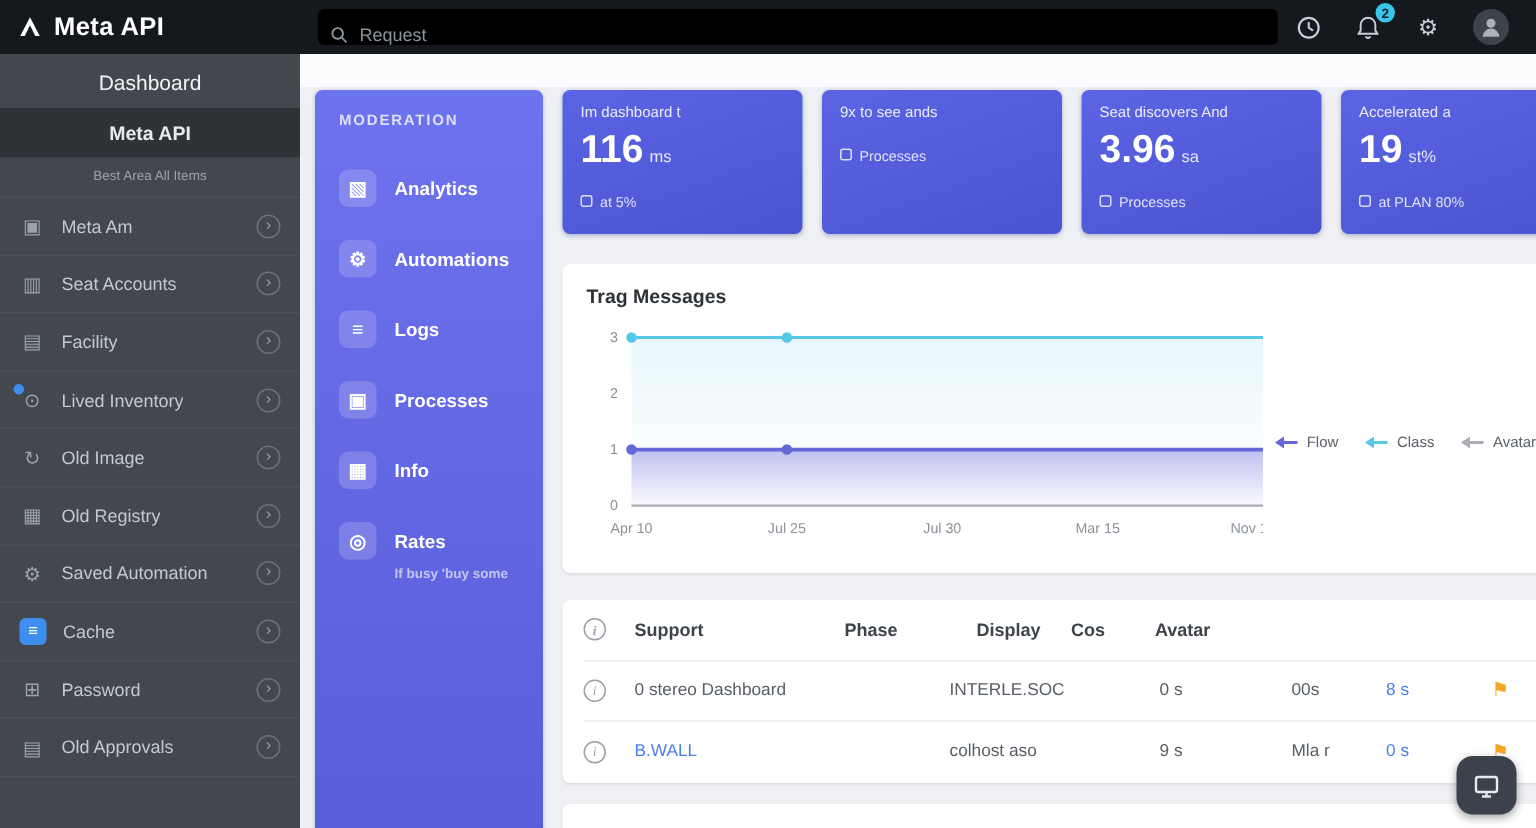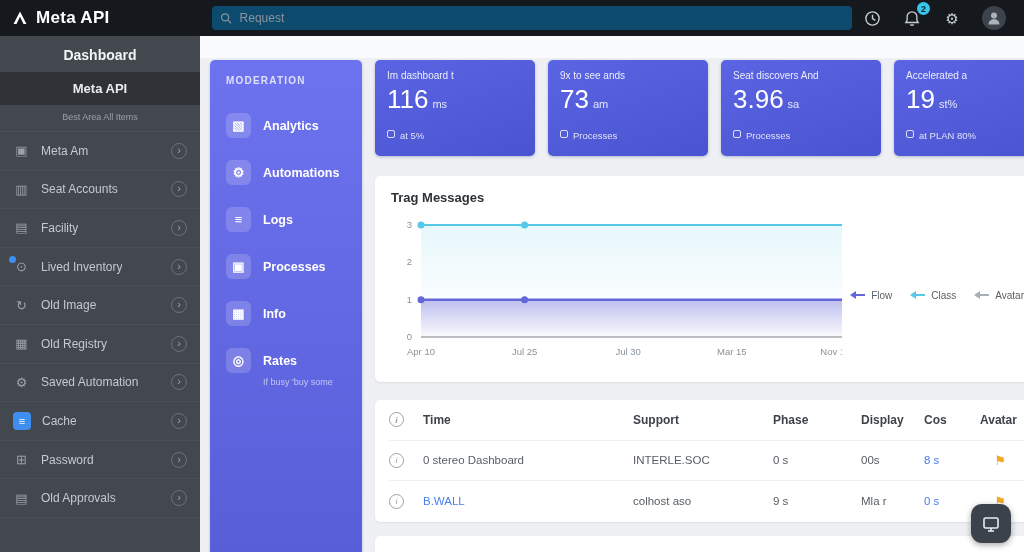--- a/index.html
+++ b/index.html
@@ -1,57 +1,57 @@
 <!DOCTYPE html>
 <html><head>
 <meta charset="utf-8">
 <style>
   *{margin:0;padding:0;box-sizing:border-box}
   html,body{width:1024px;height:552px;overflow:hidden;font-family:"Liberation Sans",sans-serif;background:#eef0f3}
 
   
   .topbar{position:absolute;top:0;left:0;width:1024px;height:36px;background:#15181d;display:flex;align-items:center;z-index:20}
   .logo{width:200px;display:flex;align-items:center;gap:8px;padding-left:12px;color:#fff;font-size:17px;font-weight:bold;letter-spacing:.3px}
-  .searchbox{width:640px;margin-left:12px;height:24px;background:#0c4a6e;border-radius:4px;display:flex;align-items:center;padding:0 8px;gap:7px}
+  .searchbox{width:640px;margin-left:12px;height:24px;background:#000000;border-radius:4px;display:flex;align-items:flex-end;padding:0 8px;gap:7px}
   .searchbox input{background:transparent;border:none;outline:none;color:#b7bec7;font-size:12px;width:100%}
   .searchbox input::placeholder{color:#8b939d}
   .topbar-right{margin-left:auto;display:flex;align-items:center;gap:20px;padding-right:18px}
   .icon-btn{position:relative;display:flex;align-items:center;justify-content:center;width:20px;height:20px;color:#c7cdd5;cursor:pointer}
   .badge{position:absolute;top:-6px;right:-8px;background:#38c6ec;color:#07242d;font-size:9px;min-width:13px;height:13px;padding:0 2px;border-radius:7px;display:flex;align-items:center;justify-content:center;font-weight:bold}
   .avatar{width:24px;height:24px;border-radius:50%;background:#3c434b;display:flex;align-items:center;justify-content:center;overflow:hidden}
   .gear-glyph{font-size:15px;line-height:1;color:#c7cdd5}
 
   
   .sidebar{position:absolute;top:36px;left:0;width:200px;height:516px;background:#43484f;color:#c8cdd4}
-  .sb-header{text-align:center;font-weight:bold;color:#f2f4f6;font-size:14px;padding:11px 0 9px}
+  .sb-header{text-align:center;font-weight:normal;color:#f2f4f6;font-size:14px;padding:11px 0 9px}
   .sb-selected{background:#2f3338;color:#e9ebee;font-size:13px;font-weight:bold;text-align:center;padding:9px 0;cursor:pointer}
   .sb-caption{font-size:9px;color:#9aa1aa;text-align:center;padding:7px 0 9px;border-bottom:1px solid #4d525a}
   .sb-item{height:38.6px;display:flex;align-items:center;padding:0 13px;gap:11px;font-size:12px;color:#c3c9d1;border-bottom:1px solid rgba(255,255,255,.045);cursor:pointer}
   .sb-item .glyph{width:17px;text-align:center;color:#9aa2ac;font-size:13px;position:relative;flex:0 0 auto}
   .glyph .noti-dot{position:absolute;top:-3px;left:-4px;width:7px;height:7px;border-radius:50%;background:#3e8ef0}
   .cache-glyph{width:18px;height:18px;background:#3e8ef0;border-radius:4px;color:#fff;display:flex;align-items:center;justify-content:center;font-size:11px;flex:0 0 auto}
   .sb-label{white-space:nowrap;overflow:hidden;text-overflow:ellipsis}
   .chev{margin-left:auto;width:16px;height:16px;border:1px solid #6c727a;border-radius:50%;display:flex;align-items:center;justify-content:center;font-size:11px;line-height:1;color:#9aa2ac;flex:0 0 auto;padding-bottom:1px}
 
   
   .main-white-top{position:absolute;left:200px;top:36px;width:824px;height:22px;background:#fafbfc}
 
   
   .subnav{position:absolute;top:60px;left:210px;width:152px;height:500px;background:linear-gradient(180deg,#6d72ee 0%,#585dd8 100%);border-radius:5px;color:#fff;padding:13px 0;box-shadow:0 1px 3px rgba(40,45,120,.25)}
   .subnav-header{font-size:10px;letter-spacing:1.2px;color:rgba(255,255,255,.78);padding:2px 16px 16px;font-weight:bold}
   .subnav-item{display:flex;align-items:center;gap:12px;padding:11px 16px;font-size:12.5px;font-weight:bold;cursor:pointer}
   .subnav-icon{width:25px;height:25px;background:rgba(255,255,255,.18);border-radius:6px;display:flex;align-items:center;justify-content:center;font-size:13px;flex:0 0 auto}
-  .subnav-sub{font-size:9px;color:rgba(255,255,255,.62);padding:0 16px 0 53px;margin-top:-7px;font-weight:normal}
+  .subnav-sub{font-size:9px;color:rgba(255,255,255,.62);padding:0 16px 0 53px;margin-top:-7px;font-weight:bold}
 
   
   .stats{position:absolute;top:60px;left:375px;display:flex;gap:13px}
   .stat-card{width:160px;height:96px;border-radius:5px;background:linear-gradient(160deg,#5b65e4 0%,#4a54d0 100%);color:#fff;padding:10px 12px;flex:0 0 auto;box-shadow:0 1px 3px rgba(40,45,120,.3)}
   .stat-label{font-size:10px;color:rgba(255,255,255,.88);white-space:nowrap;overflow:hidden;text-overflow:ellipsis}
   .stat-value-row{margin-top:5px;display:flex;align-items:baseline;gap:4px}
-  .stat-value{font-size:26px;font-weight:normal;line-height:1}
+  .stat-value{font-size:26px;font-weight:bold;line-height:1}
   .stat-unit{font-size:11px;color:rgba(255,255,255,.85)}
   .stat-footer{font-size:9.5px;color:rgba(255,255,255,.82);margin-top:18px;display:flex;align-items:flex-start;gap:5px}
   .stat-footer-ic{width:8px;height:8px;border:1px solid rgba(255,255,255,.8);border-radius:2px;flex:0 0 auto}
 
   
   .chart-card{position:absolute;top:176px;left:375px;width:665px;height:206px;background:#fff;border-radius:5px;box-shadow:0 1px 2px rgba(20,25,35,.08);padding:14px 16px}
   .chart-title{font-size:13px;font-weight:bold;color:#2d3237}
   .chart-body{display:flex;margin-top:8px}
   .legend{display:flex;flex-direction:row;gap:18px;margin-left:8px;padding-top:14px;font-size:10px;color:#5b6168}
   .legend-item{display:flex;align-items:center;gap:6px;cursor:pointer;white-space:nowrap}
@@ -218,24 +218,20 @@
       <span class="stat-value">116</span>
       <span class="stat-unit">ms</span>
     </div>
     <div class="stat-footer">
         <span class="stat-footer-ic"></span>
         <span>at 5%</span>
       </div>
   </div>
   <div class="stat-card">
     <div class="stat-label">9x to see ands</div>
-    <div class="stat-value-row">
-      <span class="stat-value">73</span>
-      <span class="stat-unit">am</span>
-    </div>
     <div class="stat-footer">
         <span class="stat-footer-ic"></span>
         <span>Processes</span>
       </div>
   </div>
   <div class="stat-card">
     <div class="stat-label">Seat discovers And</div>
     <div class="stat-value-row">
       <span class="stat-value">3.96</span>
       <span class="stat-unit">sa</span>
@@ -317,21 +313,20 @@
       </div>
     </div>
   </div>
 </div>
 
 <div class="table-card">
   <div class="trow head">
     <span class="c-icon">
         <span class="info-circle">i</span>
       </span>
-    <span class="c-time">Time</span>
     <span class="c-support">Support</span>
     <span class="c-phase">Phase</span>
     <span class="c-display">Display</span>
     <span class="c-cos">Cos</span>
     <span class="c-flag">Avatar</span>
   </div>
   <div class="trow">
     <span class="c-icon">
         <span class="info-circle">i</span>
       </span>

